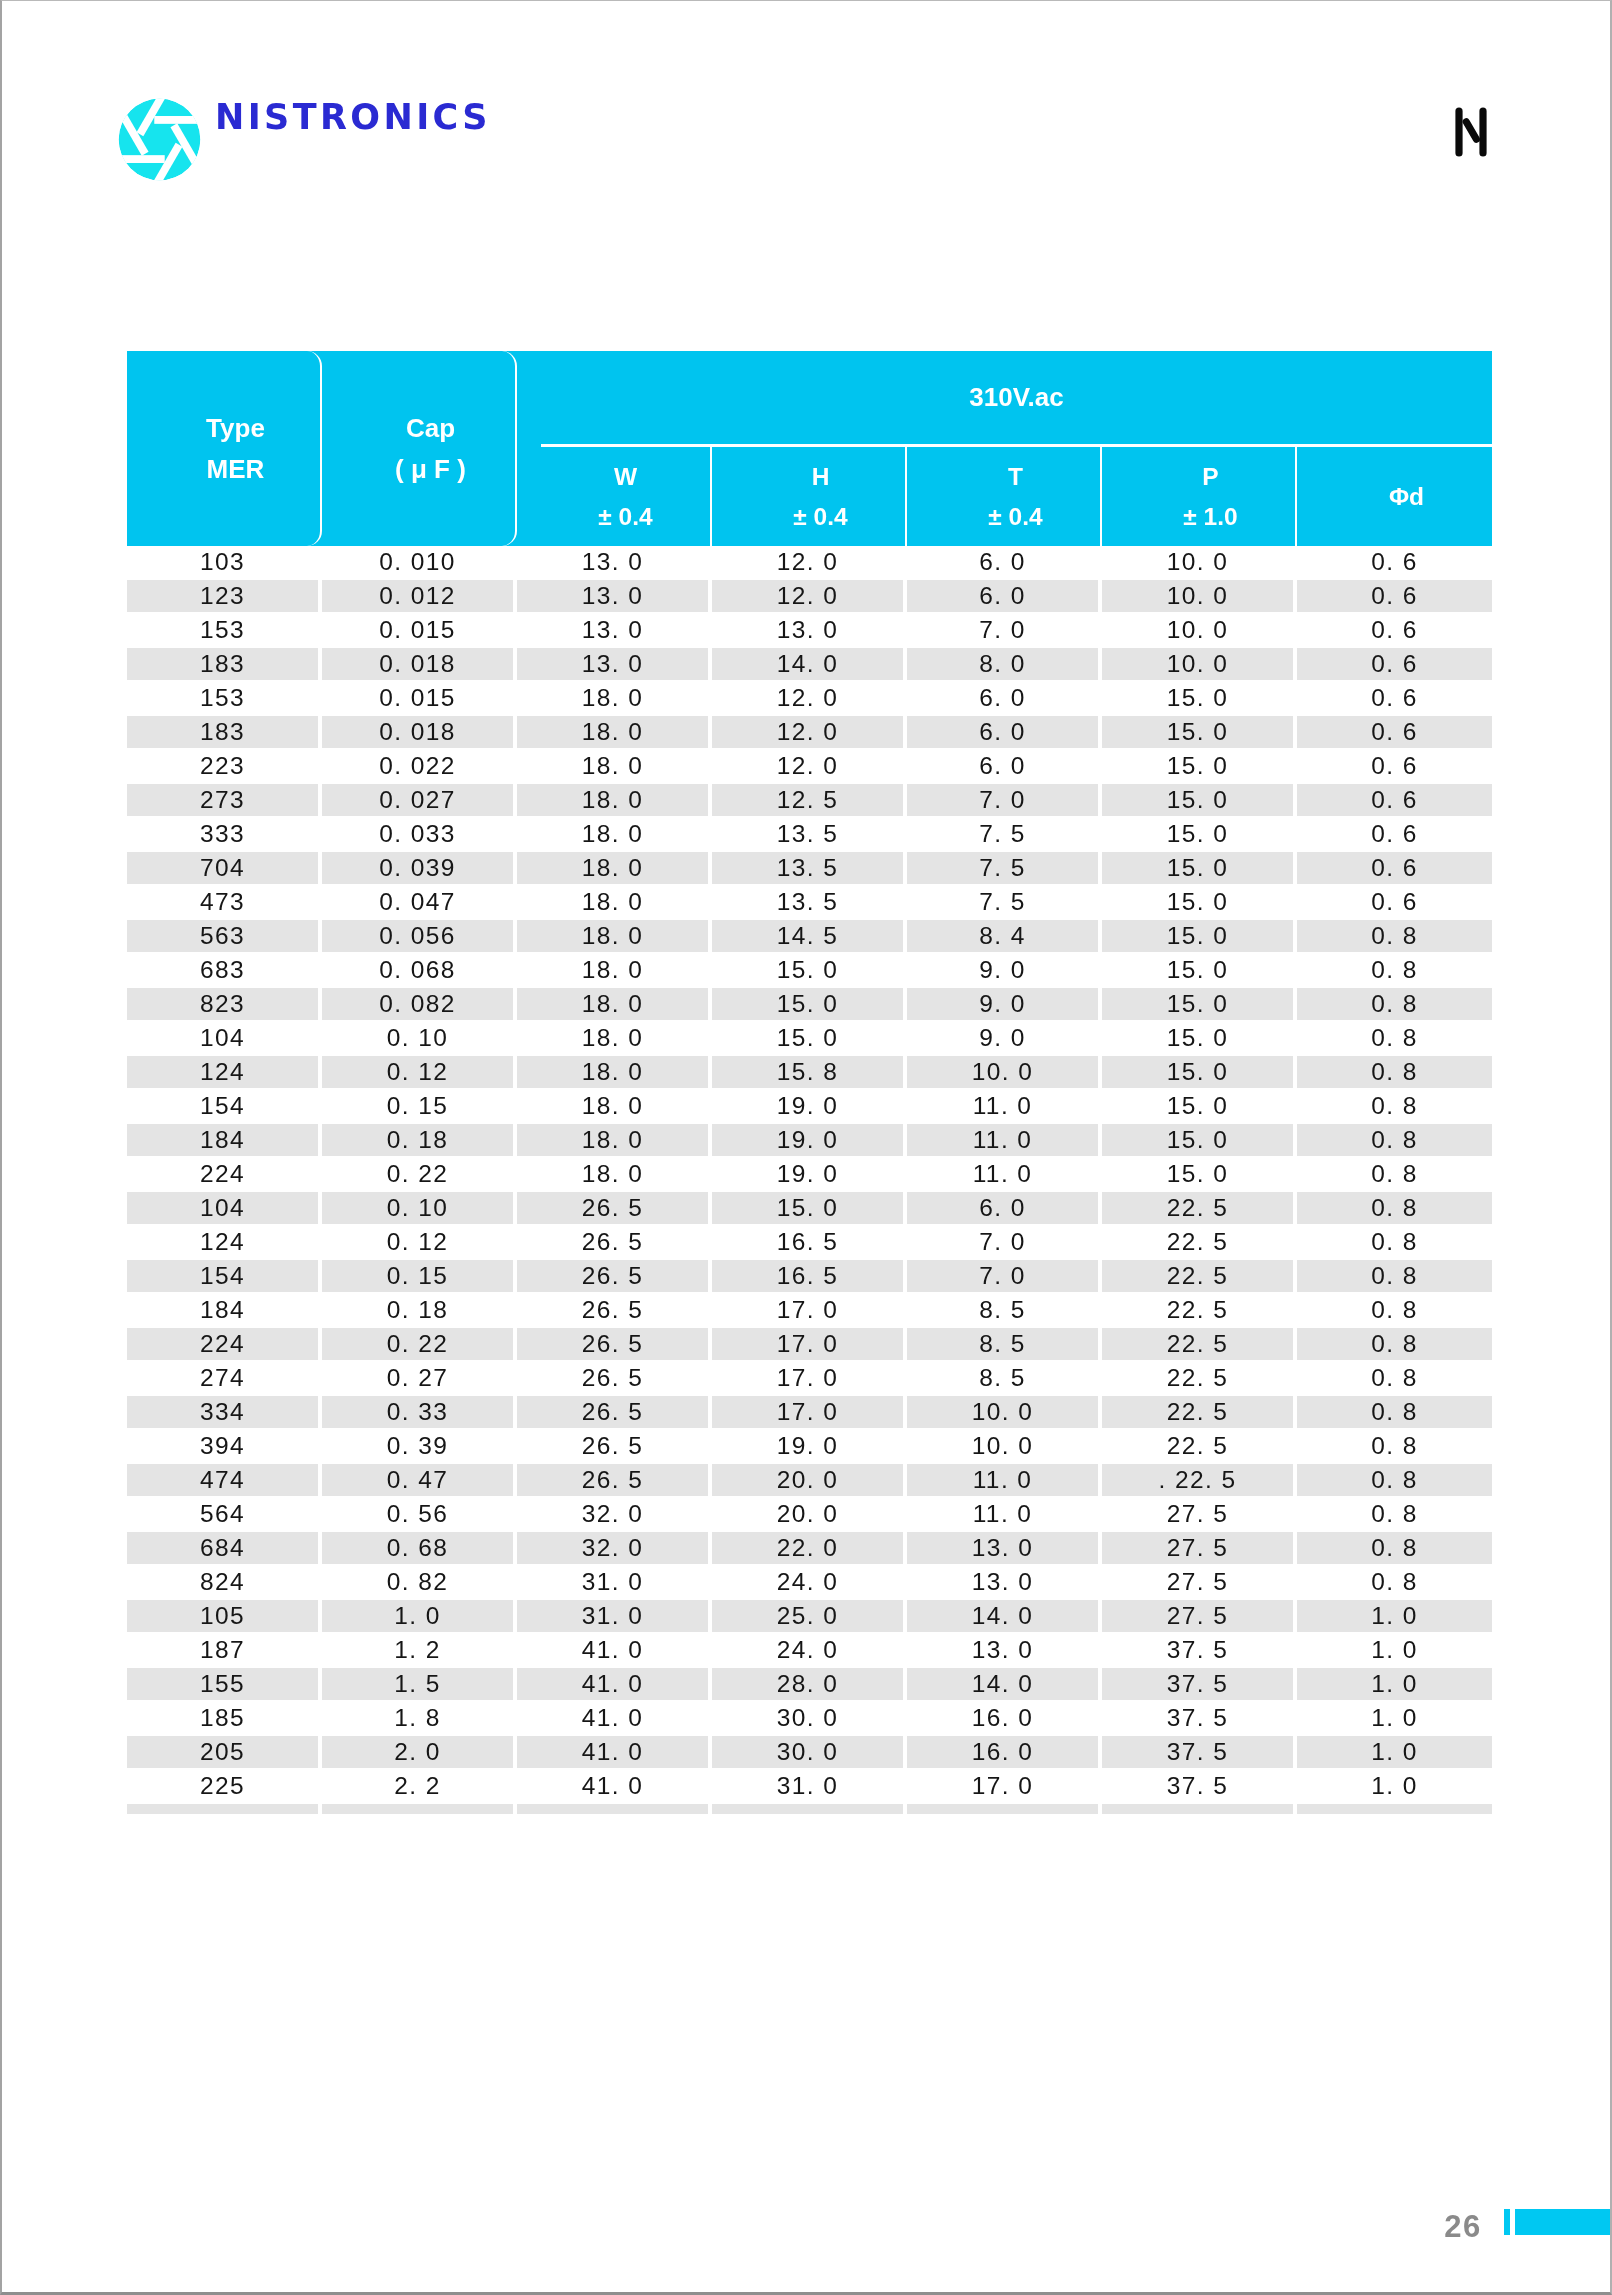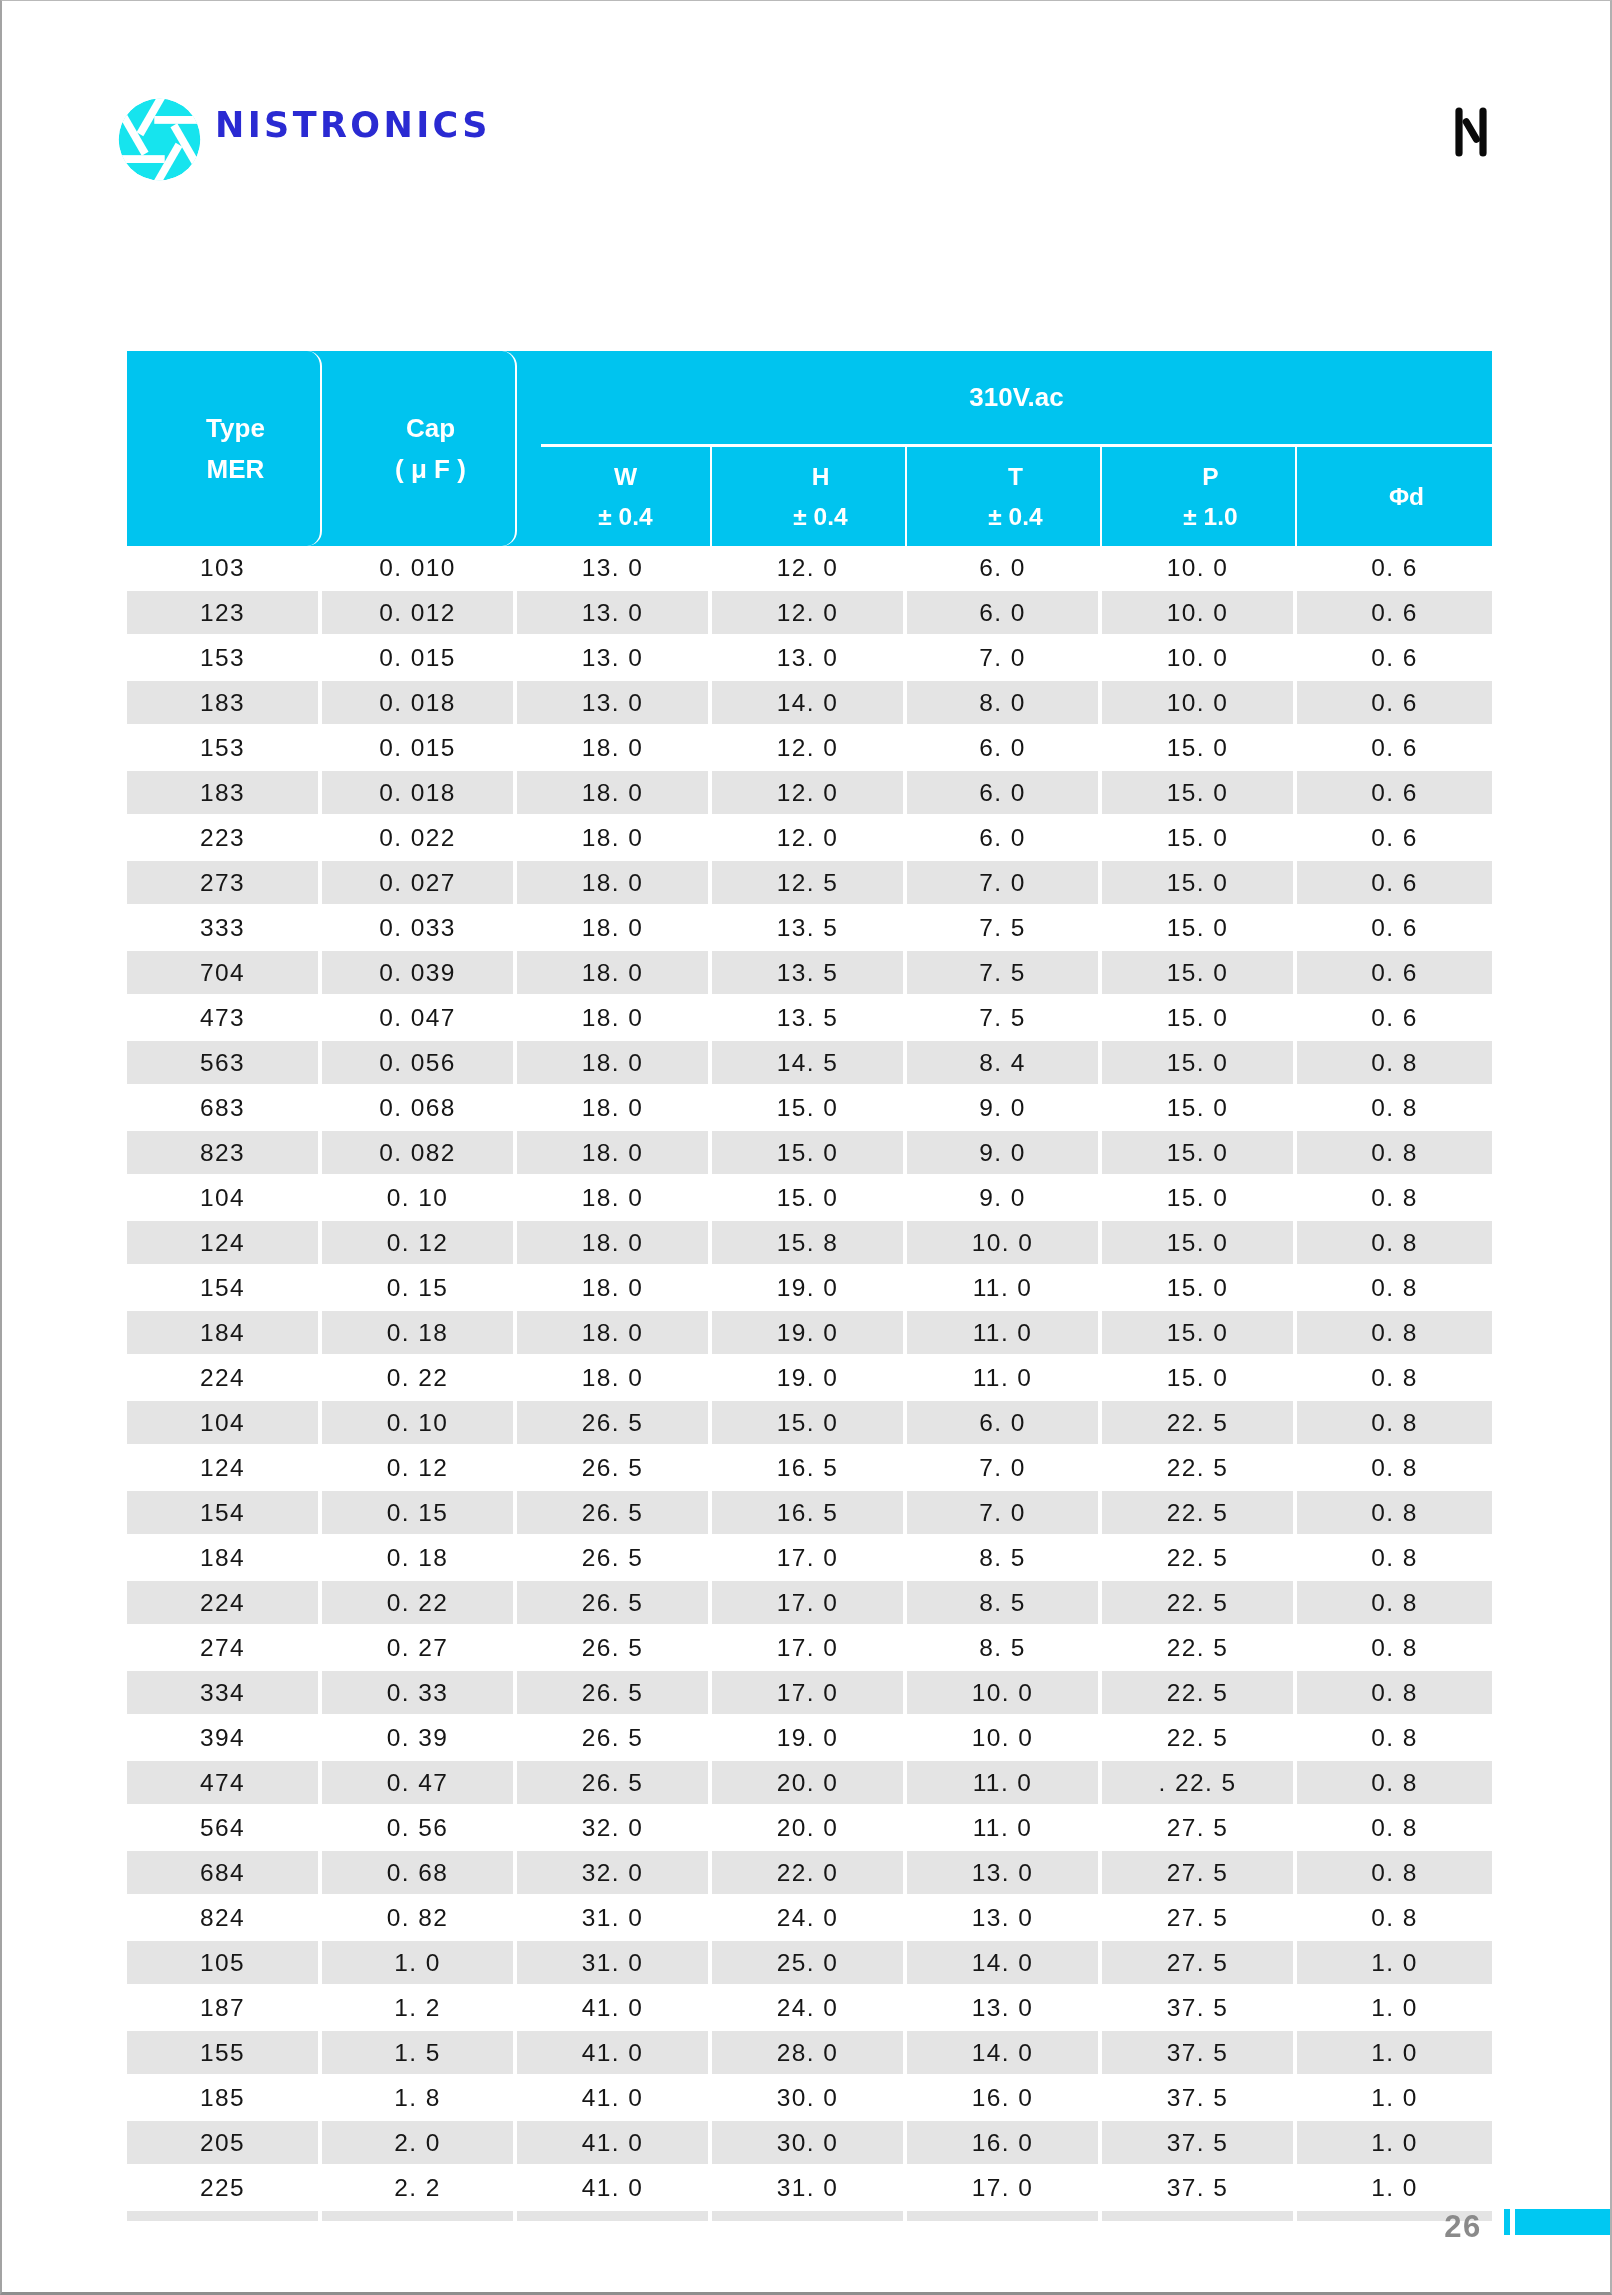--- a/index.html
+++ b/index.html
@@ -11,21 +11,21 @@
     border-top:1.4px solid #b9b9b9;
     border-left:2.7px solid #a3a3a3;
     border-right:2px solid #b0b0b0;
     border-bottom:3.4px solid #8e8e8e;
     overflow:hidden;
     font-family:"Liberation Sans", sans-serif;
   }
   
   .logo-icon{position:absolute;left:114px;top:95px;width:87px;height:87px;}
   .brand{
-    position:absolute;left:213px;top:104px;
+    position:absolute;left:213px;top:96px;
     font-size:35px;font-weight:bold;letter-spacing:3.4px;
     color:#2a2ad2;
     font-family:"DejaVu Sans", sans-serif;
   }
   .subtitle{
     position:absolute;left:213px;top:149px;
     font-size:26px;color:#0d0d0d;letter-spacing:0.7px;
   }
   .n-mark{position:absolute;left:1439px;top:99px;width:60px;height:64px;}
   
@@ -44,21 +44,21 @@
     background:#00c4ef;color:#fff;font-weight:bold;
   }
   .th{display:flex;flex-direction:column;align-items:center;justify-content:center;box-sizing:border-box;margin-left:24px;}
   .th-type,.th-cap{grid-row:1/3;border-right:2px solid #fff;font-size:26px;line-height:1.55;border-radius:15px;}
   .th-group{grid-column:3/8;grid-row:1;border-bottom:3.4px solid #fff;font-size:26px;}
   .th-sub{grid-row:2;border-right:2px solid #fff;font-size:24.5px;line-height:1.6;}
   .th-sub:last-child{border-right:none;}
   .tbody{width:100%;}
   .trow{
     display:grid;grid-template-columns:repeat(7,1fr);
-    height:45px;box-sizing:border-box;border-bottom:2.7px solid #fff;
+    height:34px;box-sizing:border-box;border-bottom:2.7px solid #fff;
     background:#fff;
   }
   .trow.alt{background:#e4e4e4;}
   .trow.partial{height:9.5px;overflow:hidden;border-bottom:none;}
   .tcell{
     display:flex;align-items:center;justify-content:center;
     font-size:24.5px;color:#161616;letter-spacing:1.4px;
     border-right:4.1px solid #fff;box-sizing:border-box;
   }
   .tcell:last-child{border-right:none;}

